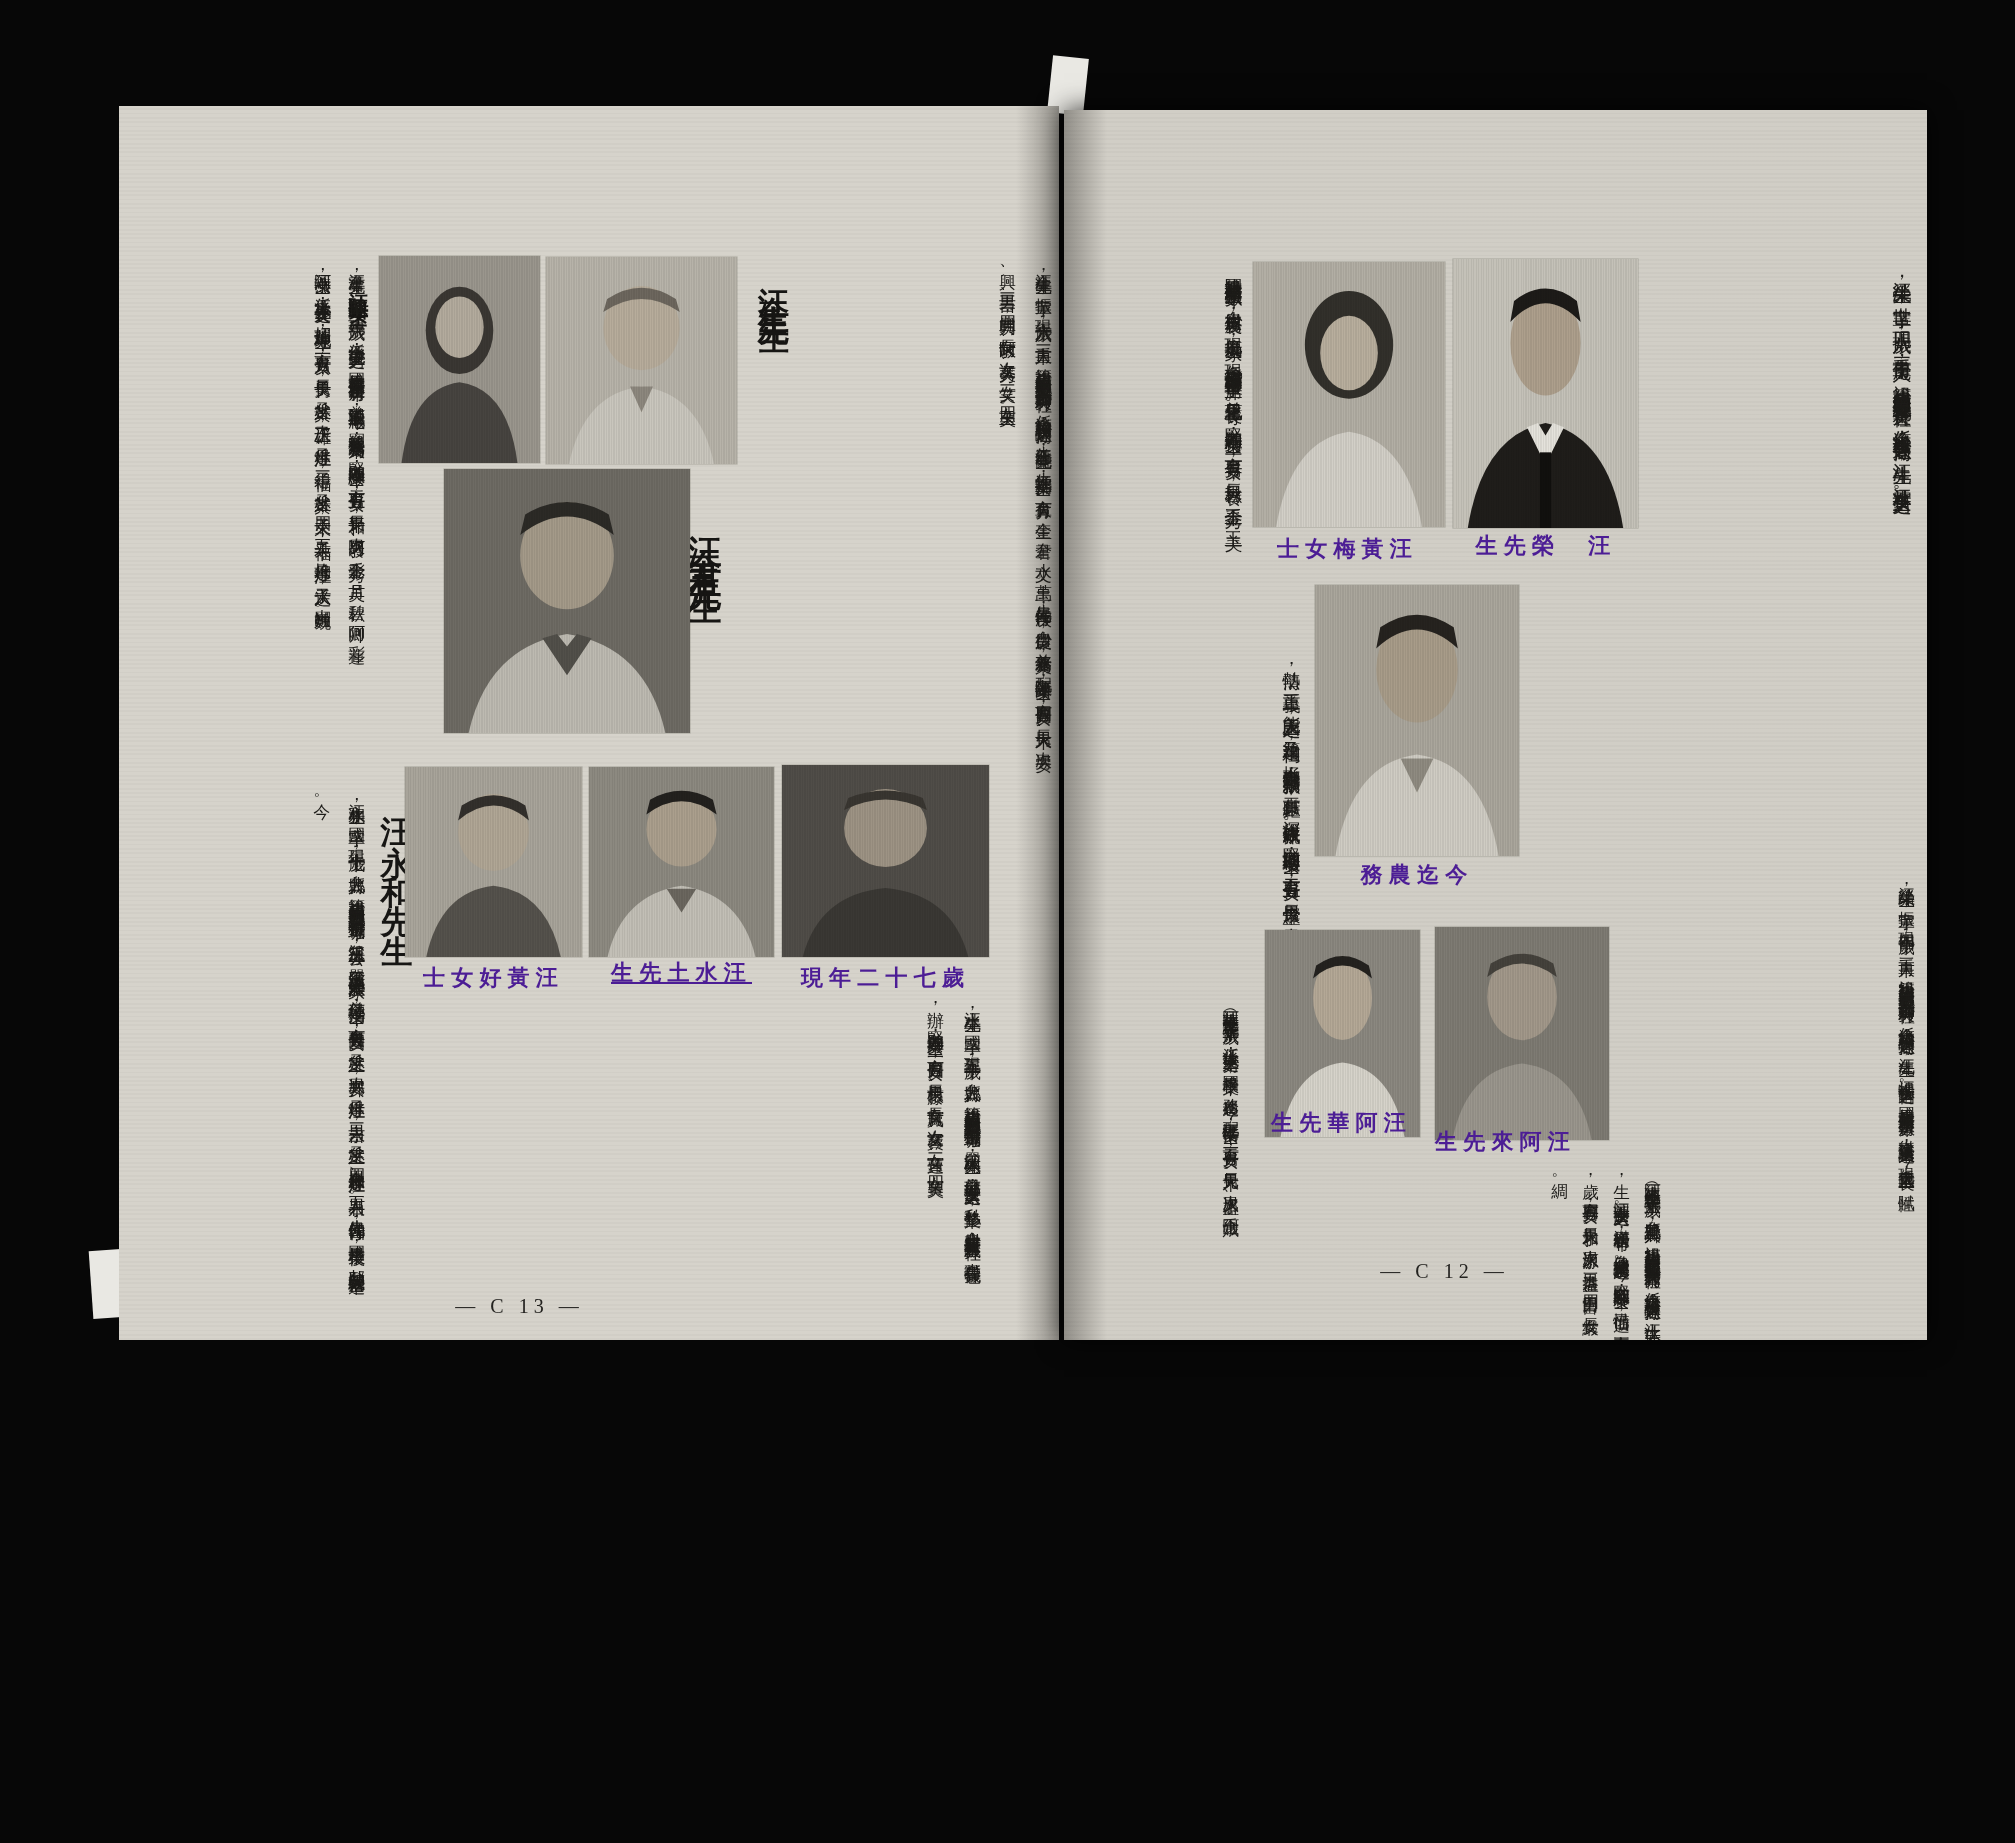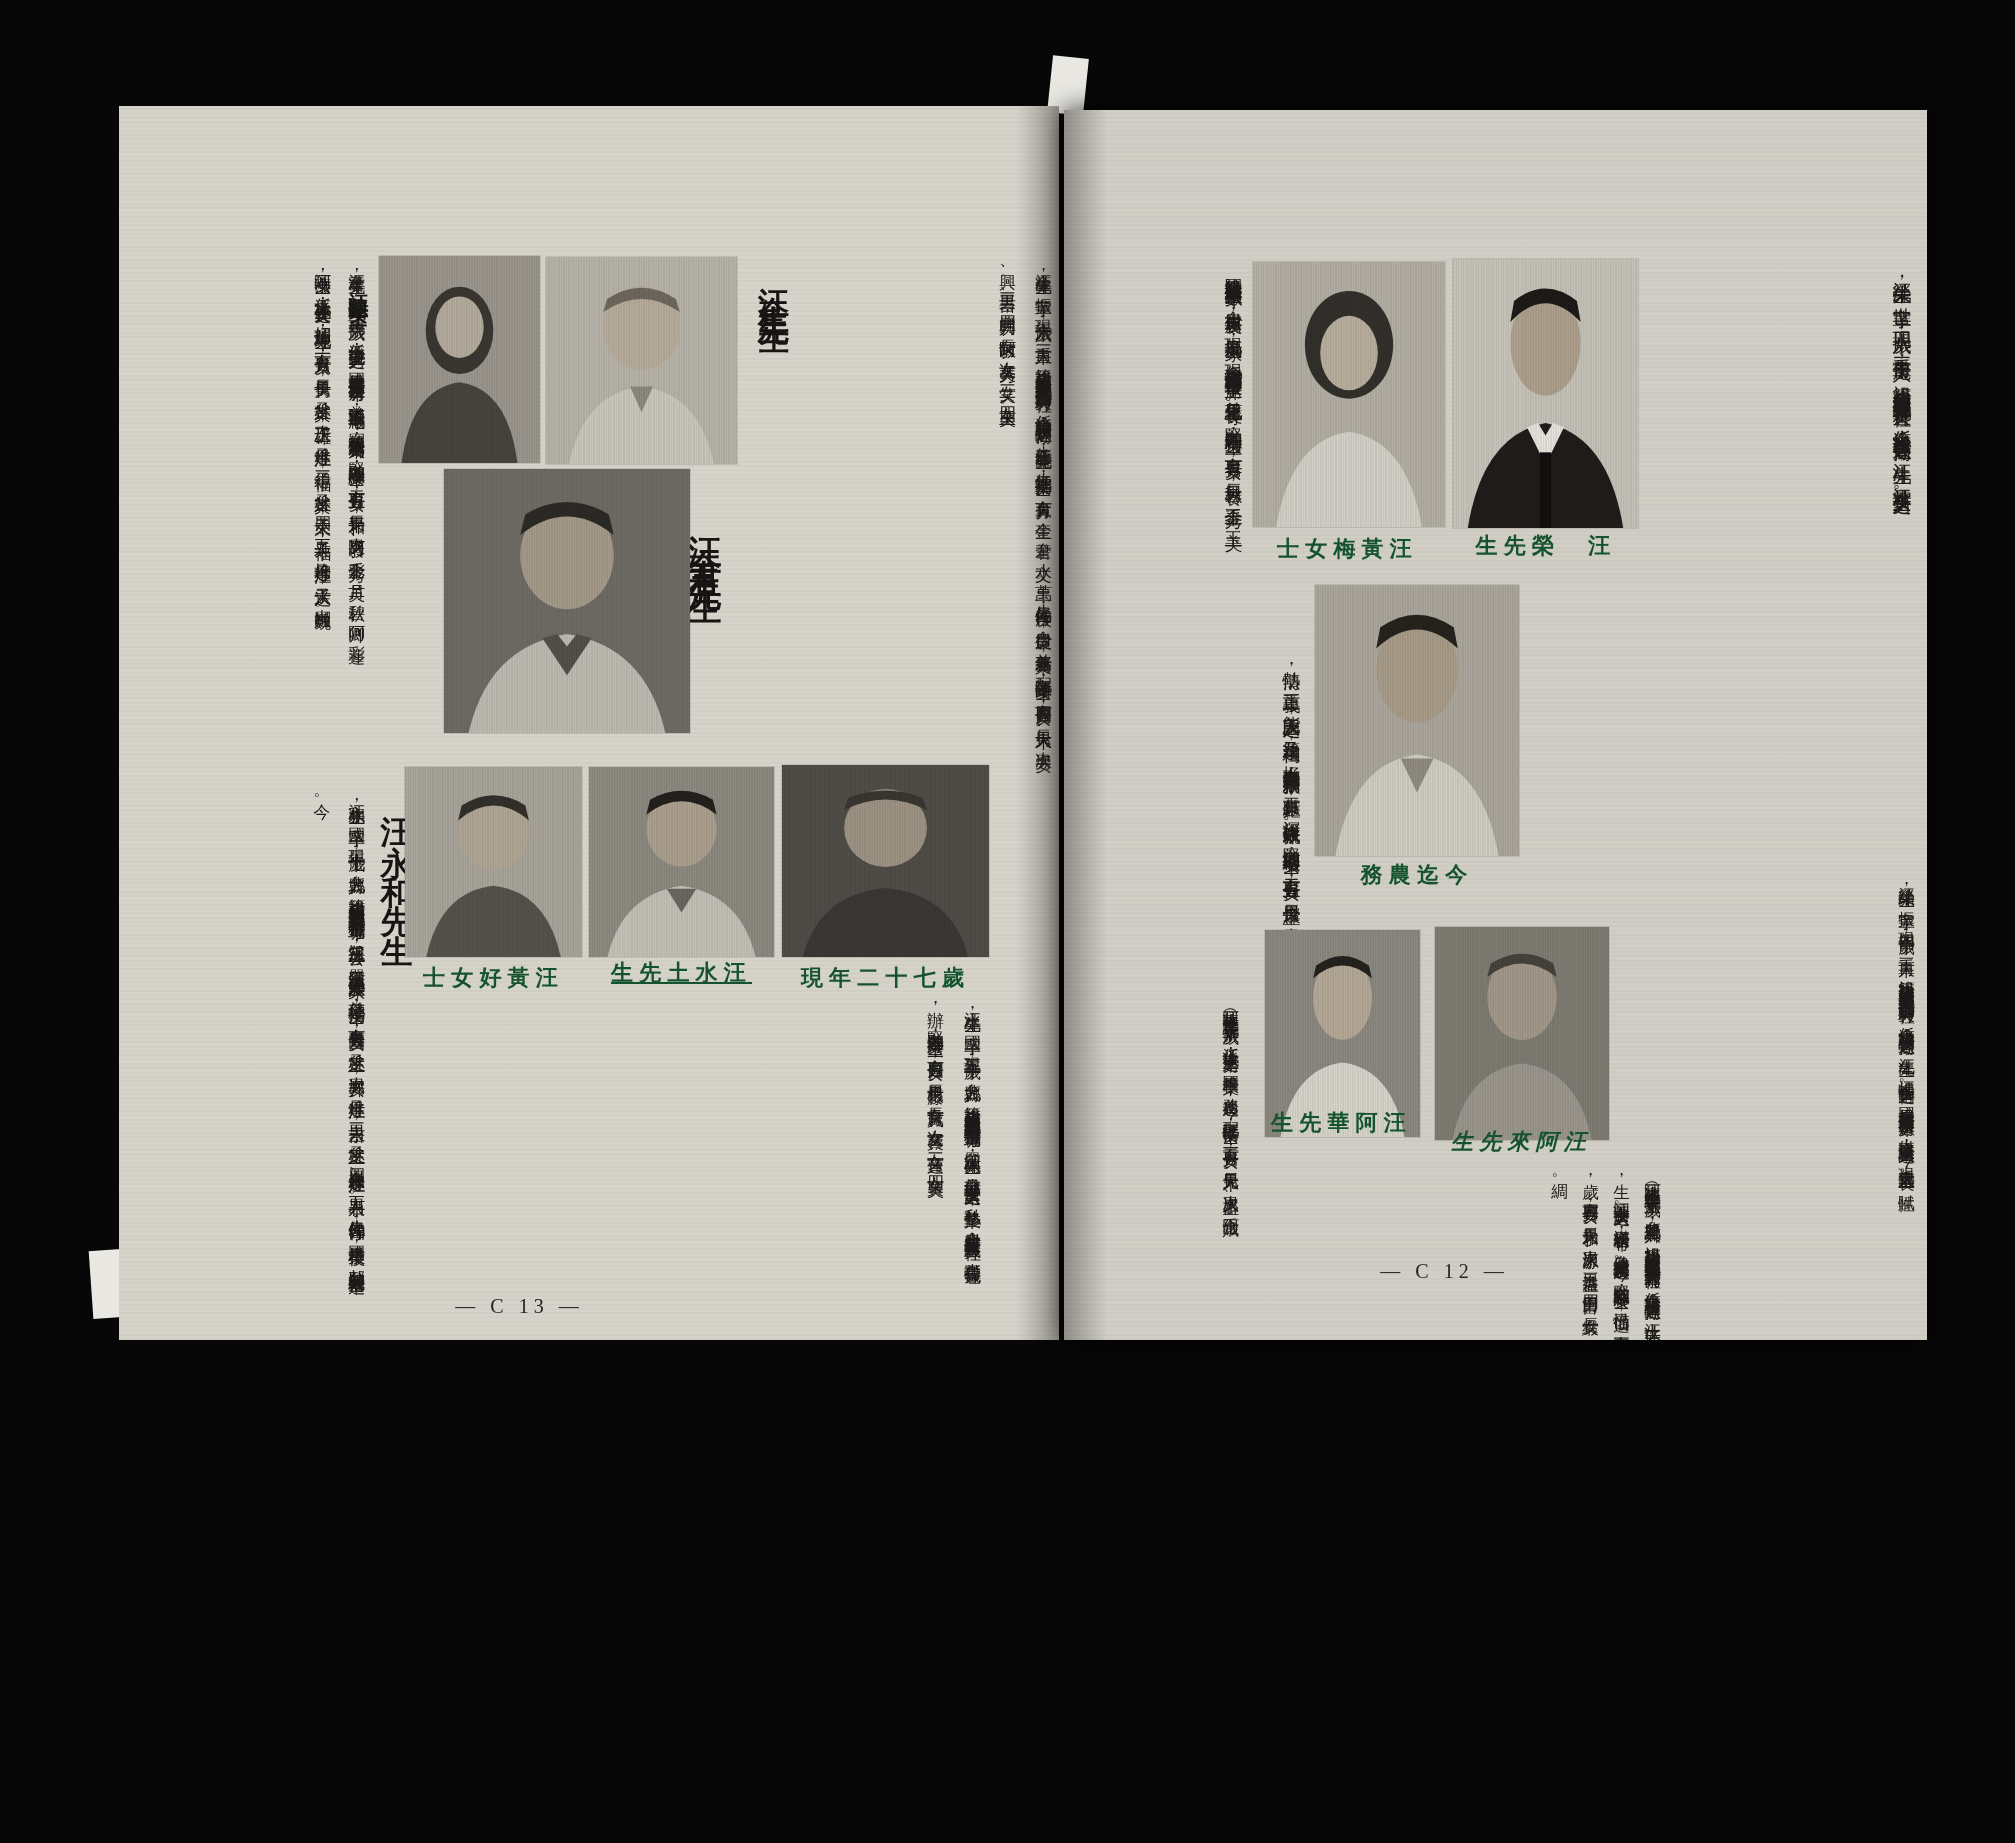--- a/index.html
+++ b/index.html
@@ -15,21 +15,21 @@
   #page-left .spine{position:absolute;right:0;top:0;width:43px;height:100%;
     background:linear-gradient(to right,transparent,rgba(40,38,34,.35));}
   #page-right .spine{position:absolute;left:0;top:0;width:43px;height:100%;
     background:linear-gradient(to left,transparent,rgba(40,38,34,.38));}
   .sliver{position:absolute;background:#e9e8e3;}
   .vtext{position:absolute;writing-mode:vertical-rl;text-orientation:upright;
     color:#1c1b18;letter-spacing:1.2px;z-index:1;}
   .vtext p{margin:0;}
   .vhdr{position:absolute;writing-mode:vertical-rl;text-orientation:upright;
     color:#161513;font-weight:bold;z-index:1;}
-  .cap{position:absolute;text-align:center;color:#14532d;font-weight:bold;
+  .cap{position:absolute;text-align:center;color:#4c1d95;font-weight:bold;
     font-size:22px;letter-spacing:6.2px;z-index:3;white-space:nowrap;}
   .pagenum{position:absolute;text-align:center;color:#23221f;font-size:20px;
     letter-spacing:5px;z-index:1;}
   .photo{position:absolute;z-index:2;overflow:hidden;
     box-shadow:inset 0 0 0 1.2px rgba(20,20,18,.35), 0 0 0 0.6px rgba(60,58,52,.25);}
   .photo svg{display:block;width:100%;height:100%;}
   .ph-grain{position:absolute;inset:0;pointer-events:none;
     background:repeating-linear-gradient(90deg,rgba(0,0,0,.06) 0 1.2px,transparent 1.2px 2.5px);}
 </style>
 </head>
@@ -197,19 +197,19 @@
           <path d="M30 30 Q50 14 70 30 L68 22 Q50 10 32 22 Z" fill="#45423c"></path>
           <path d="M10 128 Q18 86 50 82 Q82 86 90 128 Z" fill="#9a968d"></path>
         </svg>
       <div class="ph-grain"></div>
     </div>
 
     <div class="cap" style="left:185px;top:424px;width:197px;">士女梅黃汪</div>
     <div class="cap" style="left:386px;top:421px;width:192px;">生先榮　汪</div>
     <div class="cap" style="left:233px;top:750px;width:240px;">務農迄今</div>
     <div class="cap" style="left:185px;top:998px;width:185px;">生先華阿汪</div>
-    <div class="cap" style="left:362px;top:1017px;width:191px;font-style:italic;">生先來阿汪</div>
+    <div class="cap" style="left:346px;top:1017px;width:191px;">生先來阿汪</div>
 
     <div class="pagenum" style="left:288px;top:1150px;width:185px;">— C 12 —</div>
   </div>
 
 </div>
 
 
 </body></html>

